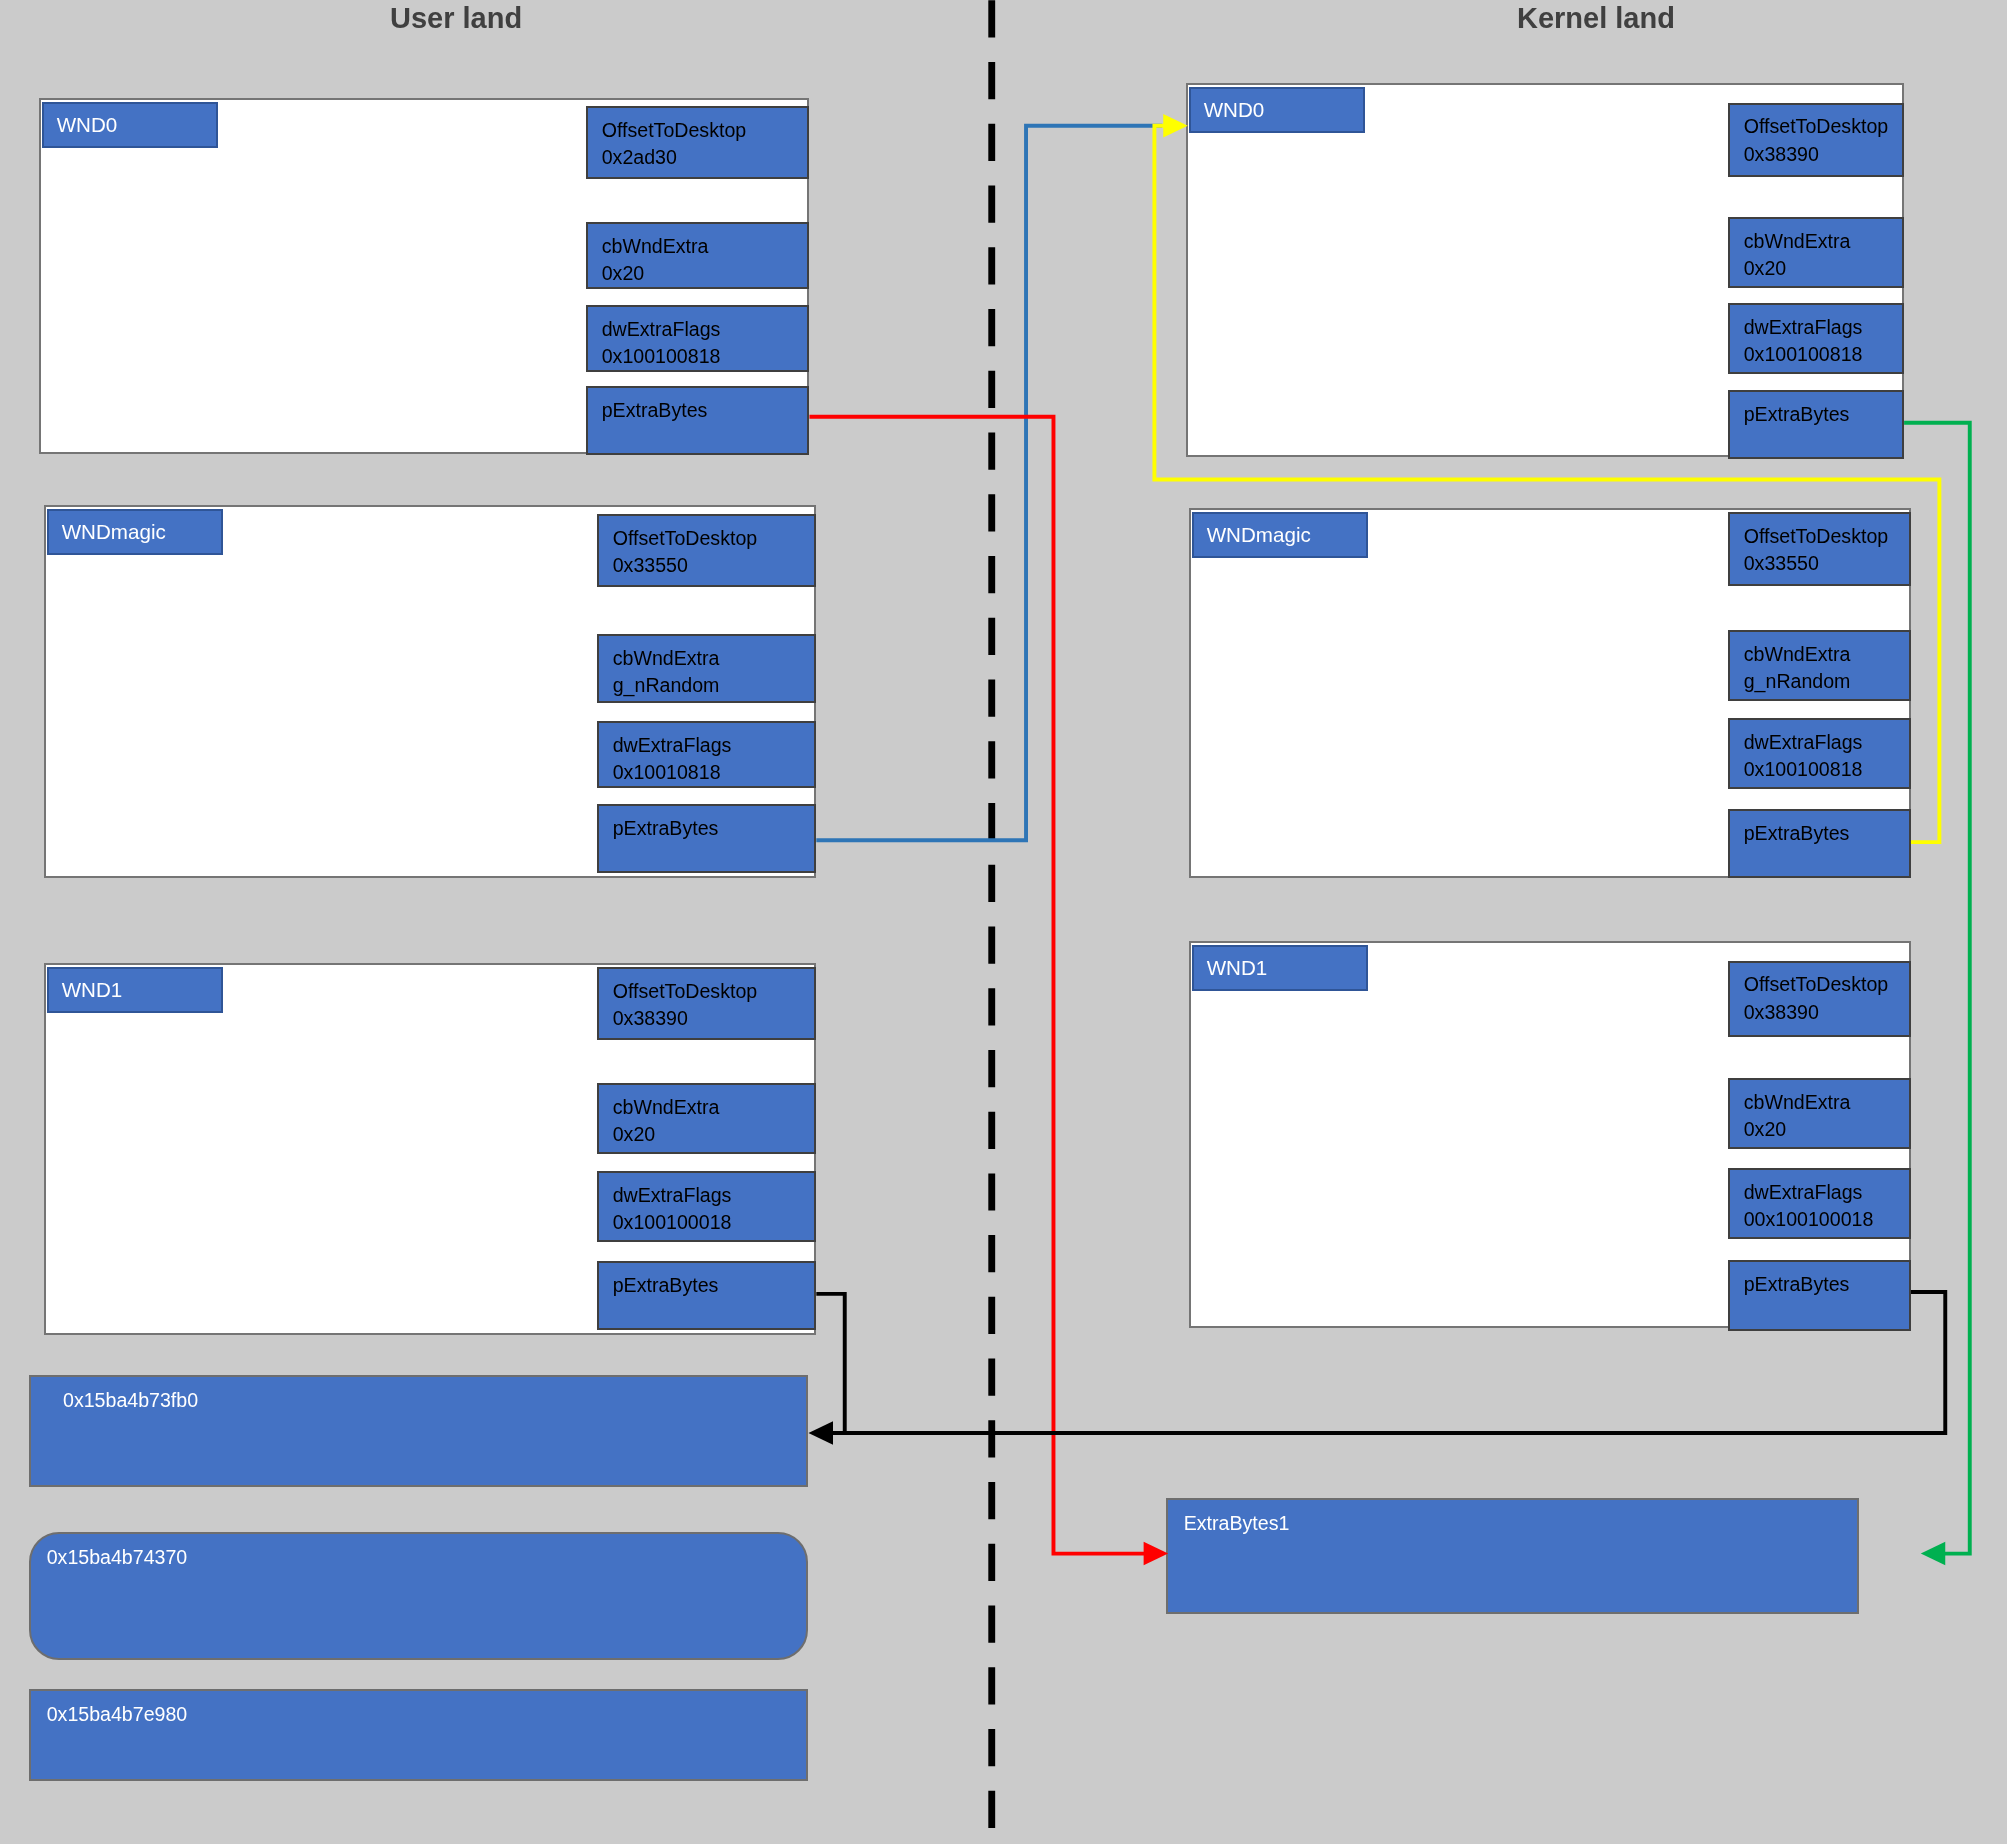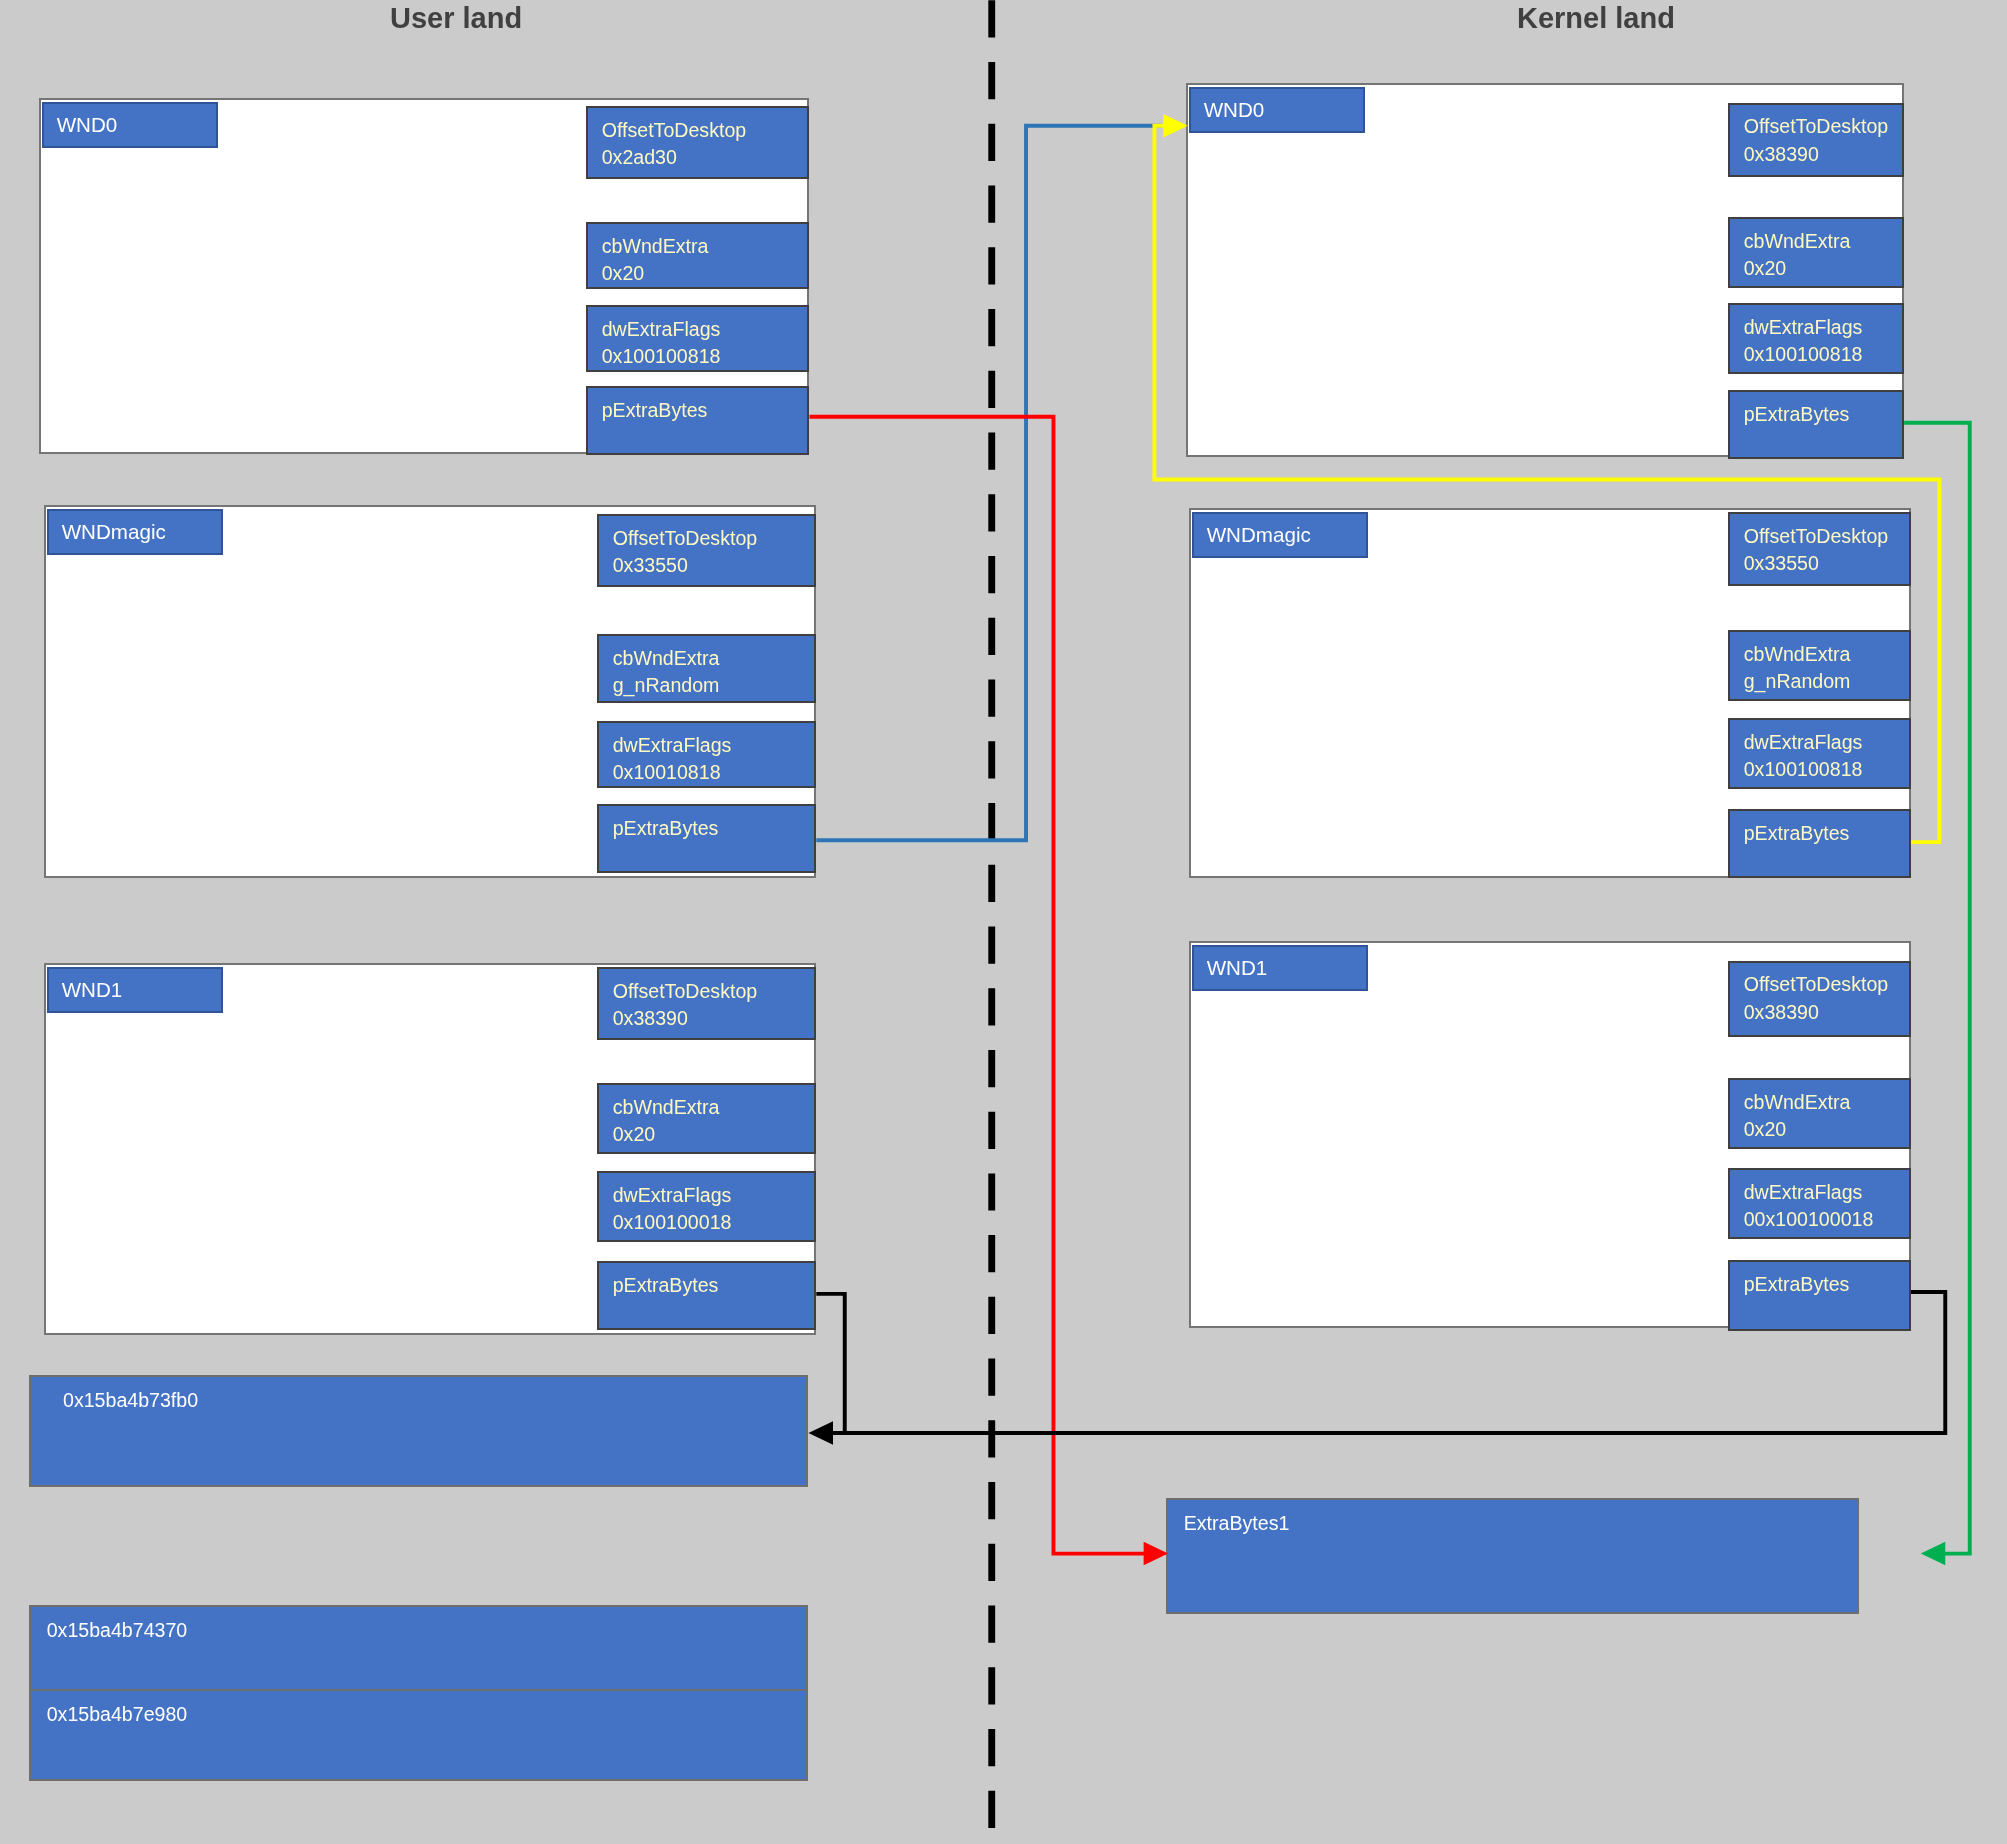--- a/index.html
+++ b/index.html
@@ -4,21 +4,21 @@
 <style>
   html,body{margin:0;padding:0;background:#cbcbcb;}
   #canvas{position:relative;width:2007px;height:1845px;background:#cbcbcb;overflow:hidden;
           font-family:"Liberation Sans",sans-serif;}
   .title{position:absolute;top:2px;font-size:29px;font-weight:bold;color:#404040;}
   .wnd{position:absolute;background:#ffffff;border:2.9px solid #757575;box-sizing:border-box;}
   .tab{position:absolute;left:1px;top:2px;width:176px;height:46px;background:#4472c4;
        border:2.9px solid #2f5597;box-sizing:border-box;color:#fff;font-size:20.6px;
        display:flex;align-items:center;padding-left:12.7px;}
   .field{position:absolute;right:-2px;width:var(--fw);background:#4472c4;border:2px solid #3f3f3f;
-         box-sizing:border-box;color:#fef9c3;font-size:19.6px;padding:8.8px 0 0 13.7px;line-height:27.4px;}
+         box-sizing:border-box;color:#000000;font-size:19.6px;padding:8.8px 0 0 13.7px;line-height:27.4px;}
   .membox{position:absolute;background:#4472c4;border:2px solid #6e6e6e;box-sizing:border-box;
           color:#fff;font-size:19.6px;padding:11.8px 0 0 15.7px;}
   .overlay{position:absolute;left:0;top:0;}
   .flabel,.fvalue{white-space:nowrap;}
 </style>
 </head>
 <body>
 
 <div id="canvas">
 
@@ -78,21 +78,21 @@
       <div class="fvalue">0x100100018</div>
     </div>
     <div class="field" style="top:296px;height:69px;">
       <div class="flabel">pExtraBytes</div>
     </div>
   </div>
 
   <div class="membox" style="left:29px;top:1375px;width:779px;height:112px;padding-left:32px;">
     <span>0x15ba4b73fb0</span>
   </div>
-  <div class="membox" style="left:29px;top:1605px;width:779px;height:112px;">
+  <div class="membox" style="left:29px;top:1532px;width:779px;height:128px;border-radius:30px;">
     <span>0x15ba4b74370</span>
   </div>
   <div class="membox" style="left:29px;top:1689px;width:779px;height:92px;">
     <span>0x15ba4b7e980</span>
   </div>
 
   <div class="wnd" style="left:1186px;top:83px;width:718px;height:374px;--fw:176px;">
     <div class="tab">WND0</div>
     <div class="field" style="top:17.6px;height:74px;">
       <div class="flabel">OffsetToDesktop</div>

